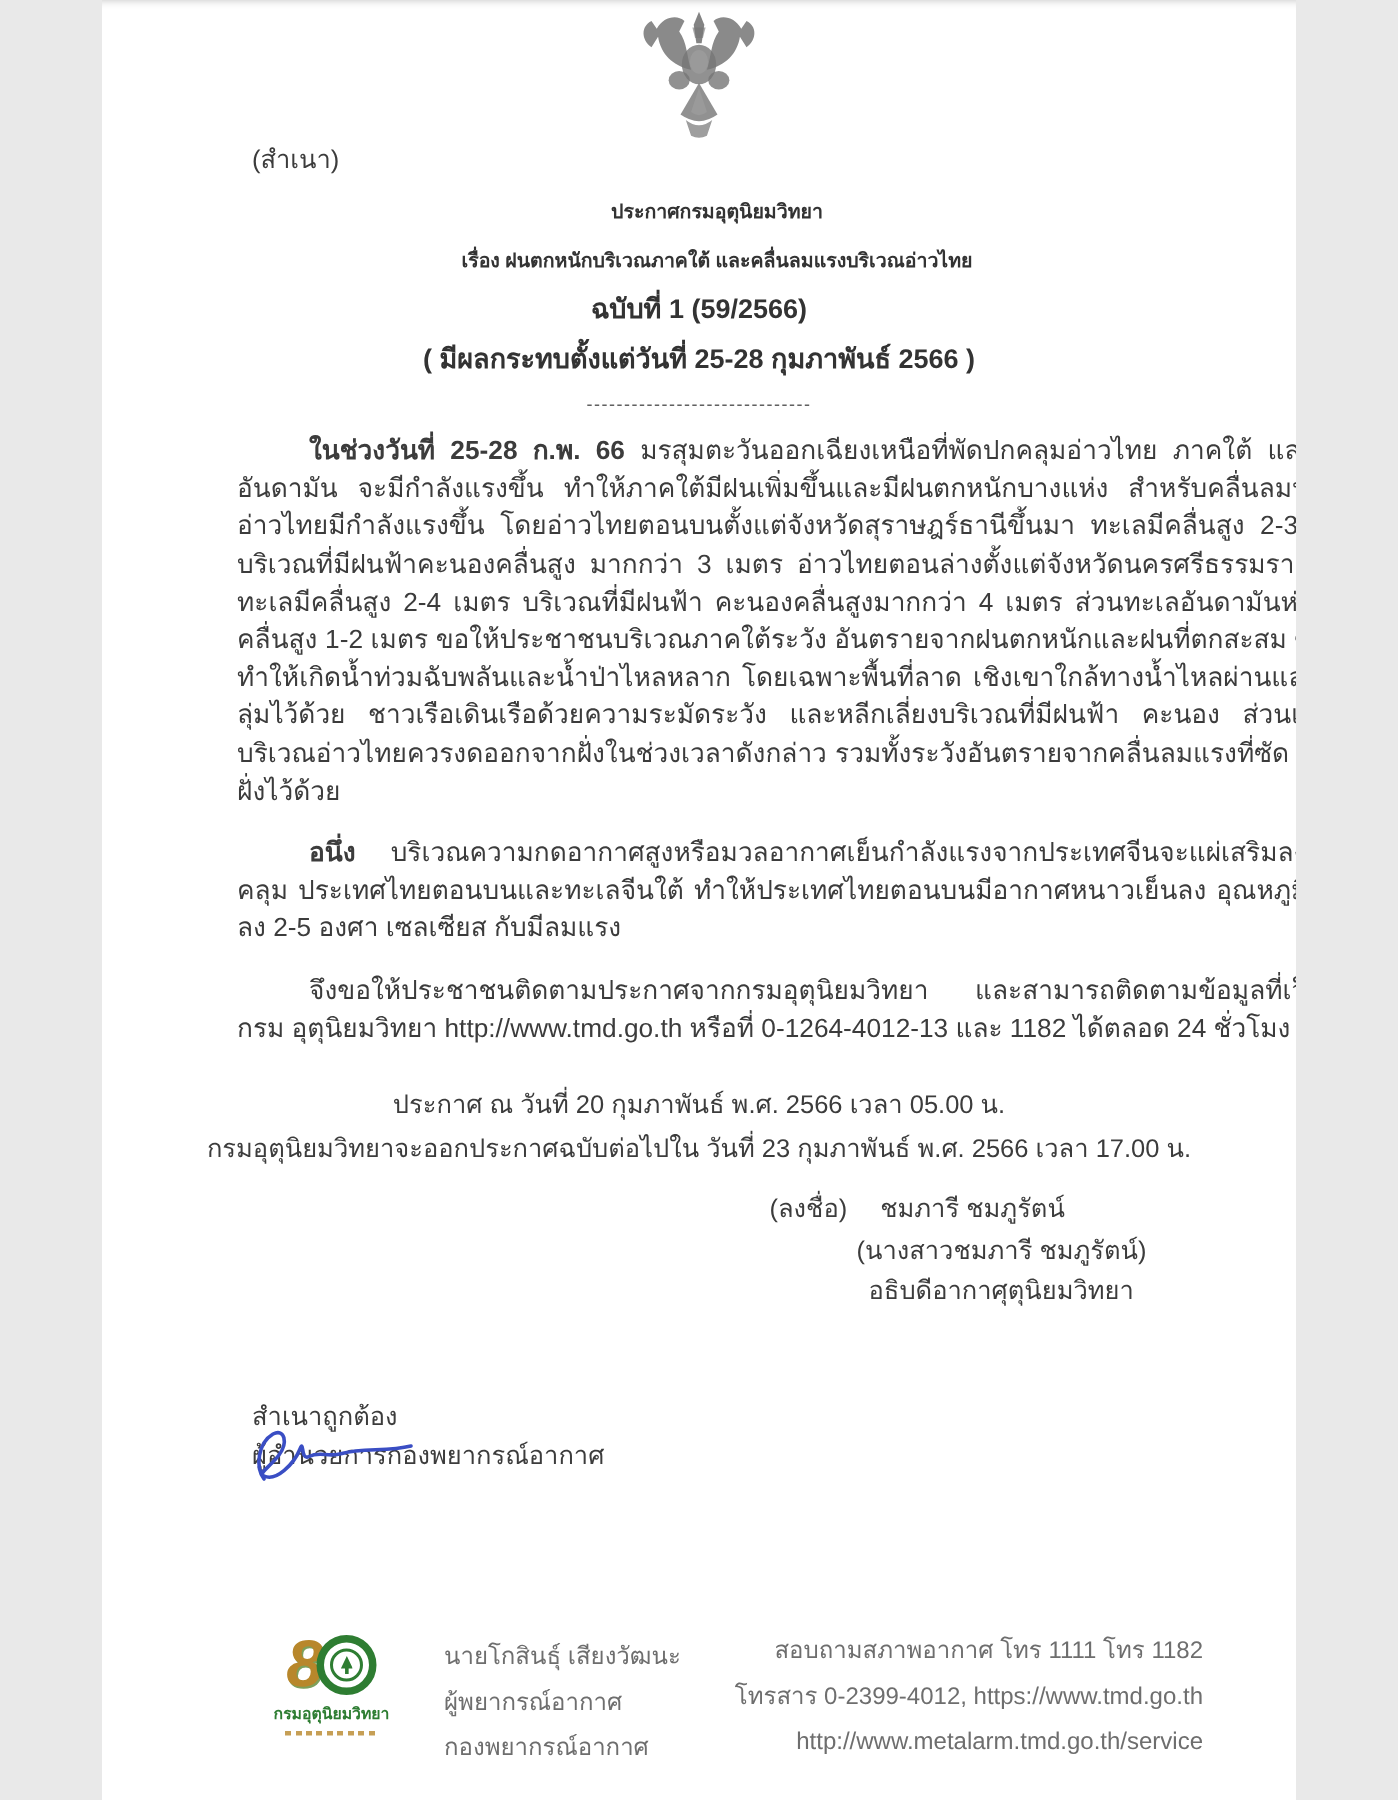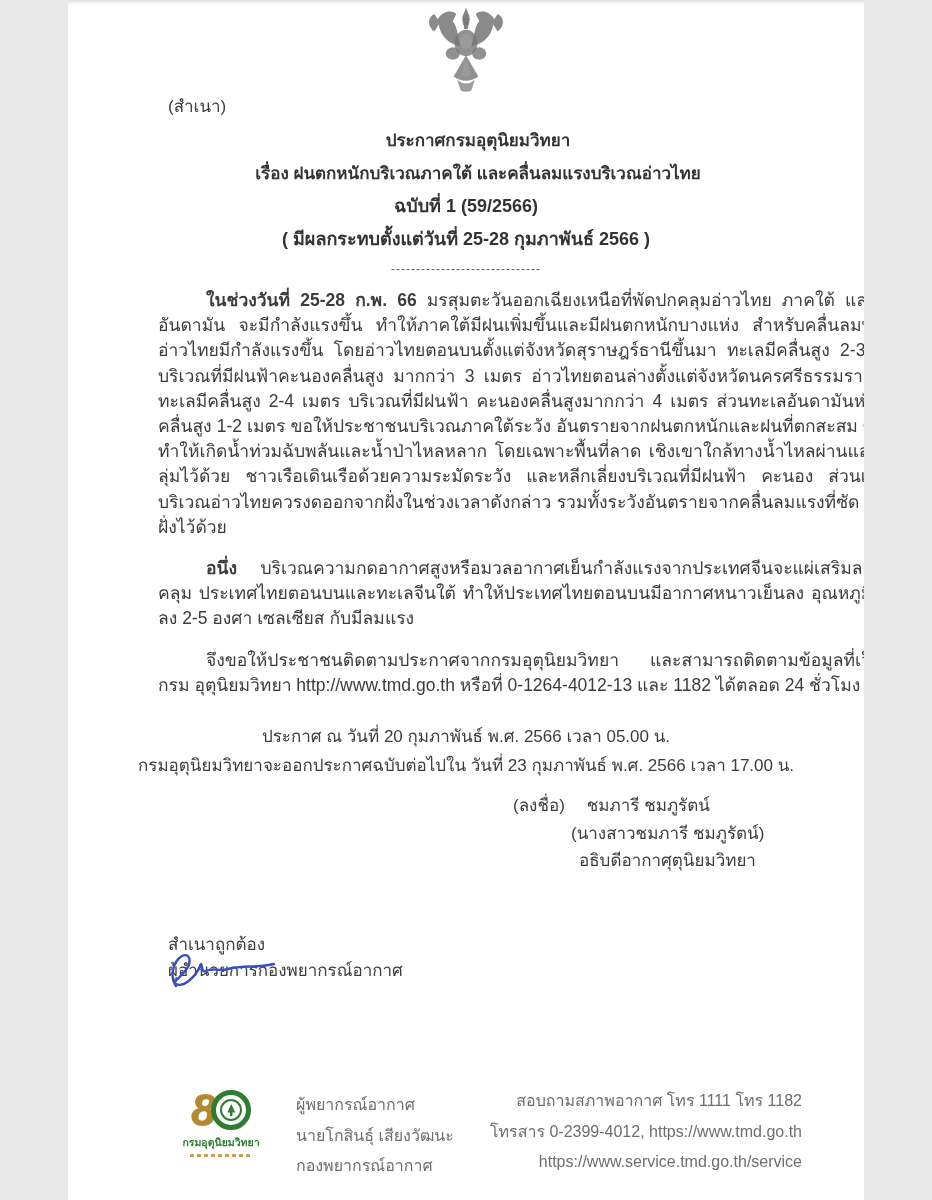--- a/index.html
+++ b/index.html
@@ -17,21 +17,21 @@
     margin:0 auto;
     background:#fff;
     font-family:"Liberation Sans","DejaVu Sans",sans-serif;
     color:var(--ink);
     overflow:hidden;
     box-shadow:inset 0 6px 6px -6px rgba(0,0,0,.25);
   }
   .garuda{position:absolute;top:6px;left:0;right:0;text-align:center;}
   .copy-label{position:absolute;top:92px;left:100px;font-size:17px;}
   .titles{position:absolute;top:124px;left:0;right:0;text-align:center;line-height:33px;font-weight:bold;color:#333;}
-  .titles .t1,.titles .t2{font-size:17px;padding-left:24px;}
+  .titles .t1,.titles .t2{font-size:13px;padding-left:24px;}
   .titles .t3,.titles .t4{font-size:18px;}
   .titles .sep{font-weight:normal;font-size:12px;color:#555;letter-spacing:1px;line-height:26px;}
   .bodytext{
     position:absolute;top:288px;left:90px;width:756px;
     font-size:17.5px;line-height:25.2px;text-align:justify;
   }
   .bodytext p{text-indent:48px;margin-bottom:16px;}
   .bodytext p.p3{margin-bottom:0;}
   .lead{font-weight:bold;}
   .issuance{position:absolute;top:722px;left:0;right:0;text-align:center;line-height:29px;font-size:17px;}
@@ -136,24 +136,24 @@
           <span class="logo-seal">
             <i></i>
           </span>
         </span>
     </div>
     <div class="logo-org">กรมอุตุนิยมวิทยา</div>
     <div class="logo-sub"></div>
   </div>
 
   <div class="footer-left">
+    <div>นายโกสินธุ์  เสียงวัฒนะ</div>
     <div>ผู้พยากรณ์อากาศ</div>
-    <div>นายโกสินธุ์  เสียงวัฒนะ</div>
     <div>กองพยากรณ์อากาศ</div>
   </div>
 
   <div class="footer-right">
     <div>สอบถามสภาพอากาศ โทร 1111 โทร 1182</div>
     <div>โทรสาร 0-2399-4012, https://www.tmd.go.th</div>
-    <div>https://www.service.tmd.go.th/service</div>
+    <div>http://www.metalarm.tmd.go.th/service</div>
   </div>
 
 </div>
 
 </body></html>

